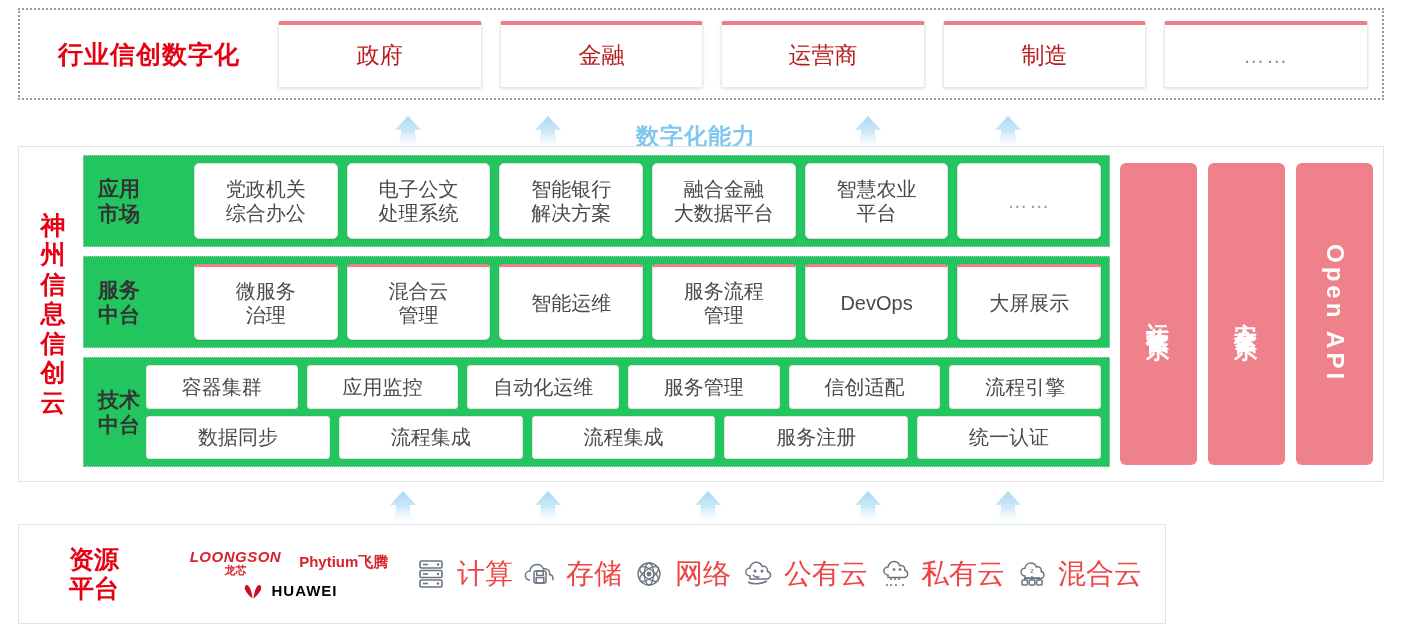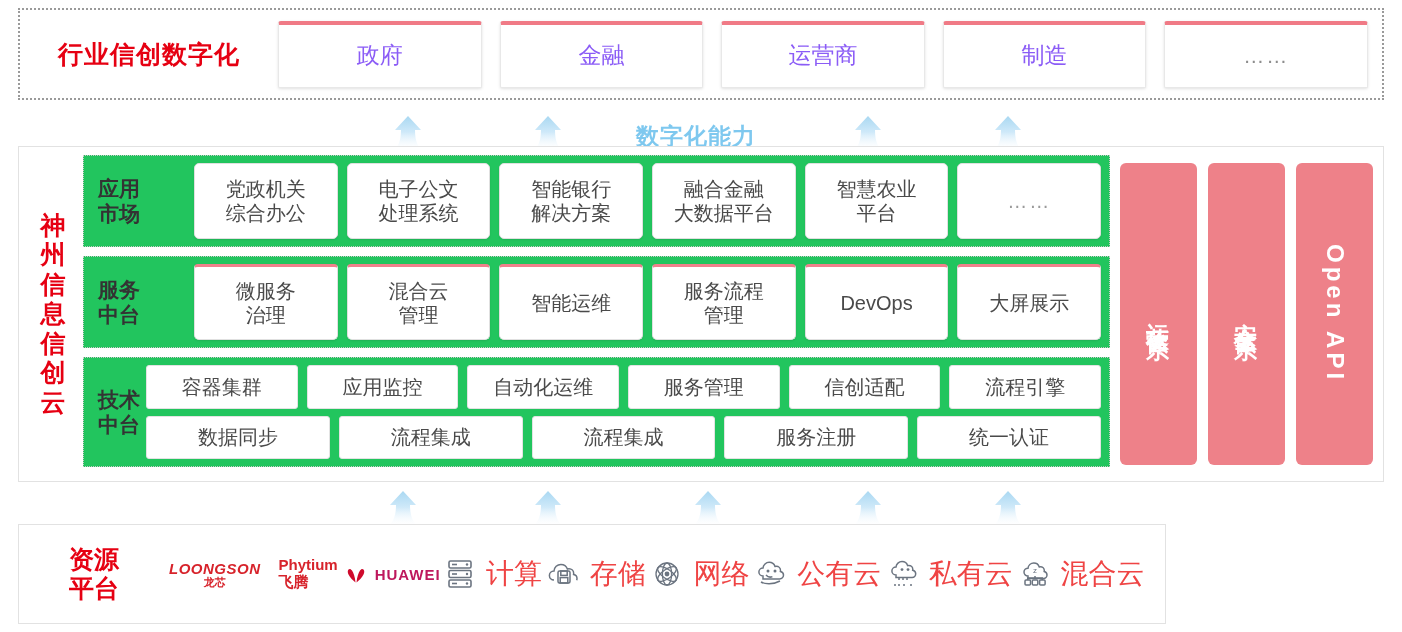--- a/index.html
+++ b/index.html
@@ -31,21 +31,21 @@
     flex:1;display:flex;gap:18px;padding-right:14px;
   }
   .ind-card{
     flex:1;height:62px;
     background:#ffffff;
     border:1px solid #e8e8e8;
     border-top:4px solid #f07a86;
     border-radius:3px 3px 2px 2px;
     box-shadow:0 1px 3px rgba(0,0,0,.12);
     display:flex;align-items:center;justify-content:center;
-    font-size:23px;color:#8b5cf6;
+    font-size:23px;color:#b91c1c;
   }
   .ind-card.ellipsis{color:#8d8d8d;letter-spacing:2px;font-size:21px;}
 
   
   .arrow-strip{position:absolute;height:40px;}
   .arrow-strip.top{left:0;top:113px;width:1402px;}
   .arrow-strip.bottom{left:0;top:488px;width:1402px;}
   .arrow{
     position:absolute;bottom:0;width:46px;height:38px;
   }
@@ -147,32 +147,32 @@
     border:1px solid #e2e2e2;background:#fff;box-sizing:border-box;
     display:flex;align-items:center;
   }
   .res-title{
     width:150px;flex:0 0 150px;text-align:center;
     color:#e60012;font-weight:bold;font-size:25px;line-height:1.18;
   }
   .res-title span{display:block;}
   .logos{
     flex:0 0 240px;
-    display:flex;flex-direction:row;align-items:center;justify-content:center;gap:6px;
+    display:flex;flex-direction:column;align-items:center;justify-content:center;gap:6px;
   }
   .logo-row{display:flex;align-items:center;justify-content:center;gap:18px;}
   .logo-loongson{display:flex;flex-direction:column;align-items:center;line-height:1;}
   .logo-loongson .ls-en{
     color:#d7232b;font-weight:bold;font-size:15px;font-style:italic;letter-spacing:.5px;
   }
   .logo-loongson .ls-cn{color:#d7232b;font-size:11px;font-weight:bold;margin-top:1px;}
   .logo-phytium{color:#d7232b;font-weight:bold;font-size:15px;letter-spacing:0px;}
   .logo-huawei{display:flex;align-items:center;gap:7px;}
   .logo-huawei .hw-mark{width:24px;height:17px;}
-  .logo-huawei .hw-text{color:#be185d;font-weight:bold;font-size:15px;letter-spacing:1px;}
+  .logo-huawei .hw-text{color:#000000;font-weight:bold;font-size:15px;letter-spacing:1px;}
 
   .res-items{flex:1;display:flex;align-items:center;justify-content:space-around;padding-right:18px;}
   .res-item{display:flex;align-items:center;gap:9px;}
   .res-item .ri-icon{width:34px;height:34px;flex:0 0 34px;}
   .res-item .ri-label{font-size:28px;color:#ef4444;text-align:right;}
 </style>
 </head>
 <body>
 
 <div class="page">

